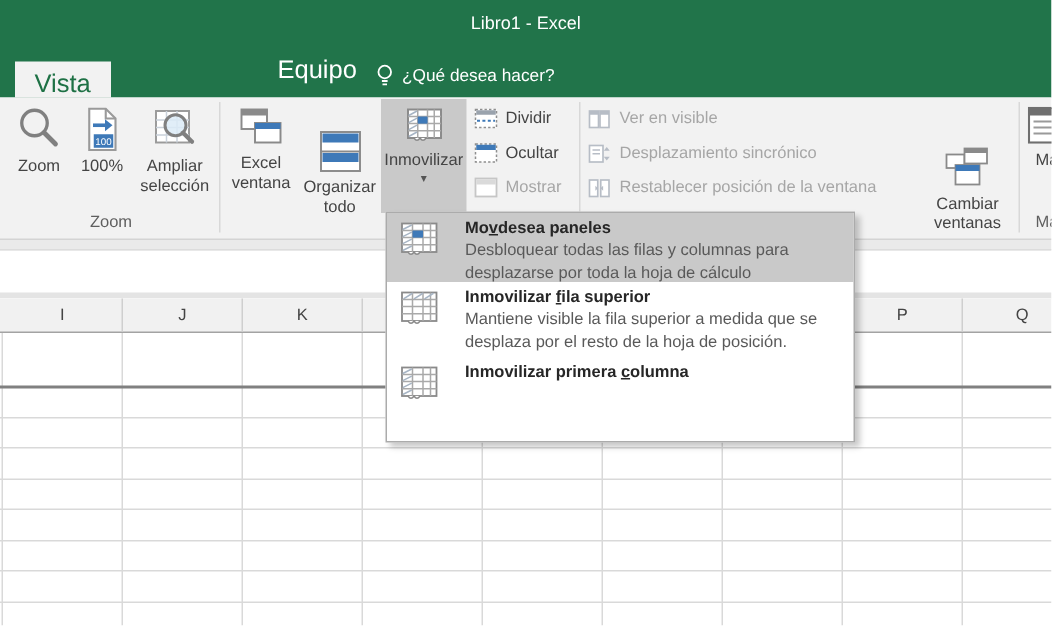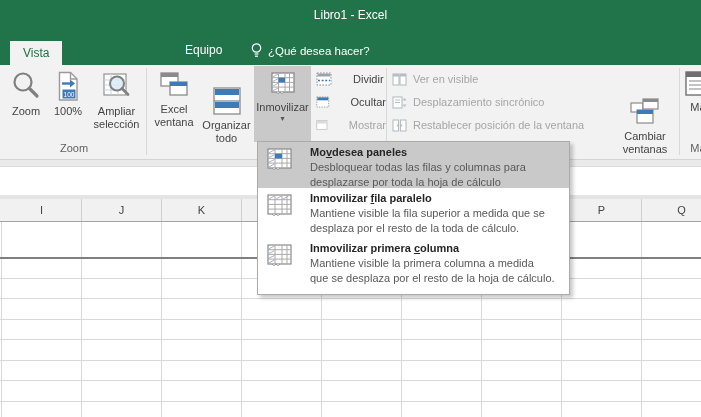--- a/index.html
+++ b/index.html
@@ -7,21 +7,21 @@
   body {
     position:relative; overflow:hidden; background:#fff;
     font-family:"Liberation Sans","DejaVu Sans",sans-serif;
     -webkit-font-smoothing:antialiased; color:#444;
   }
   
   .titlebar { position:absolute; left:0; top:0; width:701px; height:30px; background:#21744a; }
   .titlebar .title { position:absolute; left:0; right:0; top:8px; text-align:center; color:#fff; font-size:12px; }
   
   .tabrow { position:absolute; left:0; top:30px; width:701px; height:35px; background:#21744a; }
-  .tab { position:absolute; bottom:0; font-size:12px; cursor:default; }
+  .tab { position:absolute; bottom:0; font-size:17px; cursor:default; }
   .tab-active { left:10px; height:24px; background:#f2f2f2; color:#1e7145; padding:5px 13px 0 13px; }
   .tab-plain  { color:#fff; padding-bottom:8px; }
   .tab-complementos { left:75px; }
   .tab-equipo { left:185px; }
   .tab-help { left:250px; color:#fff; font-size:11.5px; padding-bottom:6px; display:flex; align-items:center; gap:5px; }
   
   .ribbon { position:absolute; left:0; top:65px; width:701px; height:95px; background:#f2f2f2; border-bottom:1px solid #d4d4d4; }
   .bigbtn { position:absolute; top:1px; height:72px; text-align:center; font-size:11px; line-height:13px; color:#444; cursor:default; }
   .bigbtn .bicon { display:block; margin:4px auto 2px auto; }
   .bigbtn .blabel { display:block; padding-top:1px; }
@@ -35,21 +35,21 @@
   .btn-macros { left:683px; width:40px; text-align:left; }
   .btn-macros .blabel { text-align:center; width:30px; }
   .arrow { font-size:8px; color:#555; line-height:8px; }
   .inmov-arrow { display:block; margin-top:1px; }
   .vdivider { position:absolute; top:3px; height:87px; width:1px; background:#d8d8d8; }
   .vd1 { left:146px; } .vd2 { left:386px; } .vd3 { left:679px; }
   .grouplabel { position:absolute; top:77px; font-size:11px; color:#5f5f5f; text-align:center; }
   .gl-zoom { left:4px; width:140px; }
   .gl-ma { left:681px; width:34px; }
   .smallcol { position:absolute; left:316px; top:4px; width:70px; }
-  .smallbtn { display:flex; align-items:center; gap:21px; height:20px; margin-bottom:3px; font-size:11px; color:#444; cursor:default; }
+  .smallbtn { display:flex; align-items:center; gap:5px; height:20px; margin-bottom:3px; font-size:11px; color:#444; cursor:default; }
   .smallbtn.disabled, .dis { color:#a6a6a6; }
   .discol { position:absolute; left:392px; top:4px; width:218px; }
   .discol .smallbtn { gap:6px; }
   
   .strip1 { position:absolute; left:0; top:160px; width:701px; height:7px; background:#eaeaea; border-bottom:1px solid #dcdcdc; }
   .strip2 { position:absolute; left:0; top:195px; width:701px; height:4px; background:#e4e4e4; }
   
   .sheet { position:absolute; left:0; top:199px; width:701px; height:218px; background:#fff; }
   .hdrstrip { position:absolute; left:0; top:0; width:701px; height:23px; background:#f1f1f1; border-bottom:1px solid #a3a3a3; }
   .colhdr { position:absolute; top:0; height:22px; line-height:22px; text-align:center; font-size:11px; color:#444; border-right:1px solid #cfcfcf; cursor:default; }
@@ -318,38 +318,37 @@
       <line x1="22" y1="2" x2="22" y2="21" stroke="#a9a9a9" stroke-width="1"></line>
       <line x1="3" y1="6.7" x2="26" y2="6.7" stroke="#a9a9a9" stroke-width="1"></line>
       <line x1="3" y1="11.4" x2="26" y2="11.4" stroke="#a9a9a9" stroke-width="1"></line>
       <line x1="3" y1="16.1" x2="26" y2="16.1" stroke="#a9a9a9" stroke-width="1"></line>
       <line x1="4" y1="6.2" x2="10" y2="2.5" stroke="#a6b4c4" stroke-width="1"></line>
       <line x1="11" y1="6.2" x2="17" y2="2.5" stroke="#a6b4c4" stroke-width="1"></line>
       <line x1="18" y1="6.2" x2="24" y2="2.5" stroke="#a6b4c4" stroke-width="1"></line>
       <path d="M7 21 q2 3 4 0 q2 3 4 0" fill="#fff" stroke="#8a8a8a" stroke-width="1"></path>
     </svg>
     <div class="mi-text">
-      <div class="mi-title"><span>Inmovilizar </span><span class="accel">f</span><span>ila paralelo</span></div>
-      <div class="mi-desc"><span>Mantiene visible la fila superior a medida que se</span><br><span>desplaza por el resto de la toda de cálculo.</span></div>
+      <div class="mi-title"><span>Inmovilizar </span><span class="accel">f</span><span>ila superior</span></div>
+      <div class="mi-desc"><span>Mantiene visible la fila superior a medida que se</span><br><span>desplaza por el resto de la hoja de posición.</span></div>
     </div>
   </div>
 
   <div class="menu-item mi-3">
     <svg class="mi-icon" width="30" height="26" viewBox="0 0 30 26">
       <rect x="3" y="2" width="23" height="19" fill="#fff" stroke="#8a8a8a" stroke-width="1.2"></rect>
       <line x1="10" y1="2" x2="10" y2="21" stroke="#a9a9a9" stroke-width="1"></line>
       <line x1="17" y1="2" x2="17" y2="21" stroke="#a9a9a9" stroke-width="1"></line>
       <line x1="22" y1="2" x2="22" y2="21" stroke="#a9a9a9" stroke-width="1"></line>
       <line x1="3" y1="6.7" x2="26" y2="6.7" stroke="#a9a9a9" stroke-width="1"></line>
       <line x1="3" y1="11.4" x2="26" y2="11.4" stroke="#a9a9a9" stroke-width="1"></line>
       <line x1="3" y1="16.1" x2="26" y2="16.1" stroke="#a9a9a9" stroke-width="1"></line>
       <line x1="3.5" y1="6" x2="9.5" y2="3" stroke="#a6b4c4" stroke-width="1"></line>
       <line x1="3.5" y1="10.7" x2="9.5" y2="7.7" stroke="#a6b4c4" stroke-width="1"></line>
       <line x1="3.5" y1="15.4" x2="9.5" y2="12.4" stroke="#a6b4c4" stroke-width="1"></line>
       <line x1="3.5" y1="20" x2="9.5" y2="17" stroke="#a6b4c4" stroke-width="1"></line>
       <path d="M7 21 q2 3 4 0 q2 3 4 0" fill="#fff" stroke="#8a8a8a" stroke-width="1"></path>
     </svg>
     <div class="mi-text">
       <div class="mi-title"><span>Inmovilizar primera </span><span class="accel">c</span><span>olumna</span></div>
-      <div class="mi-desc"><span>Mantiene visible la primera columna a medida</span><br><span>que se desplaza por el resto de la hoja de cálculo.</span></div>
     </div>
   </div>
 </div>
 
 </body></html>

